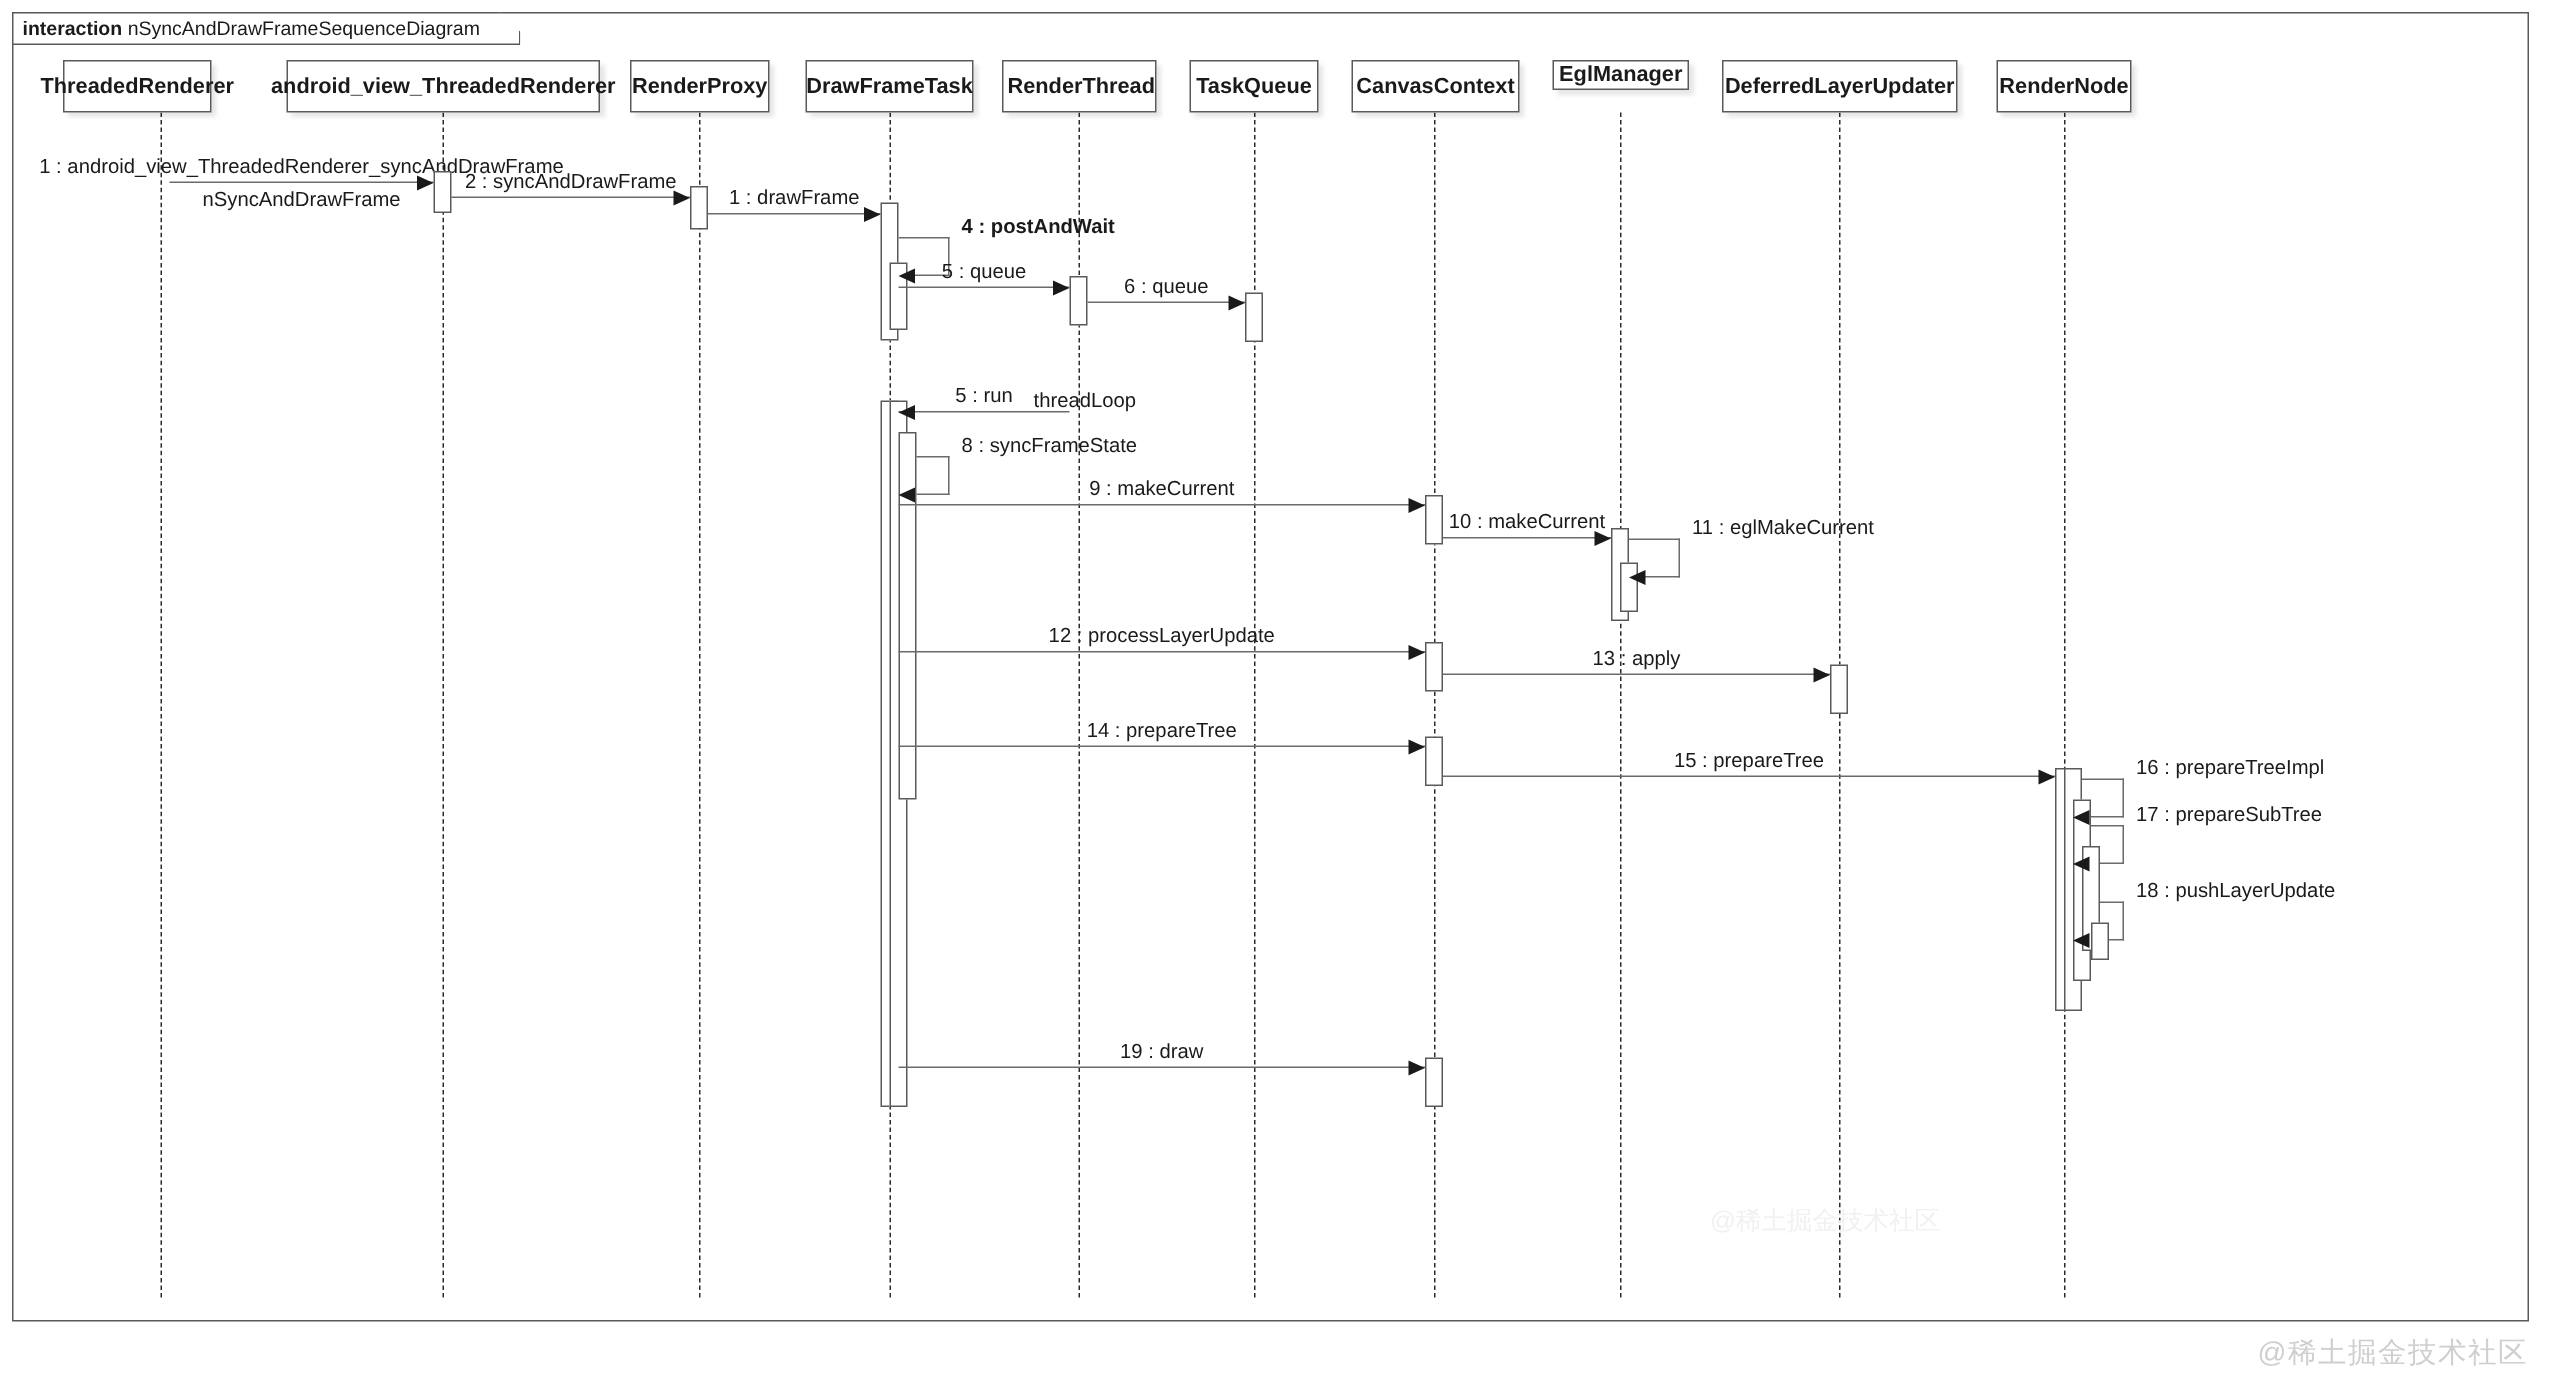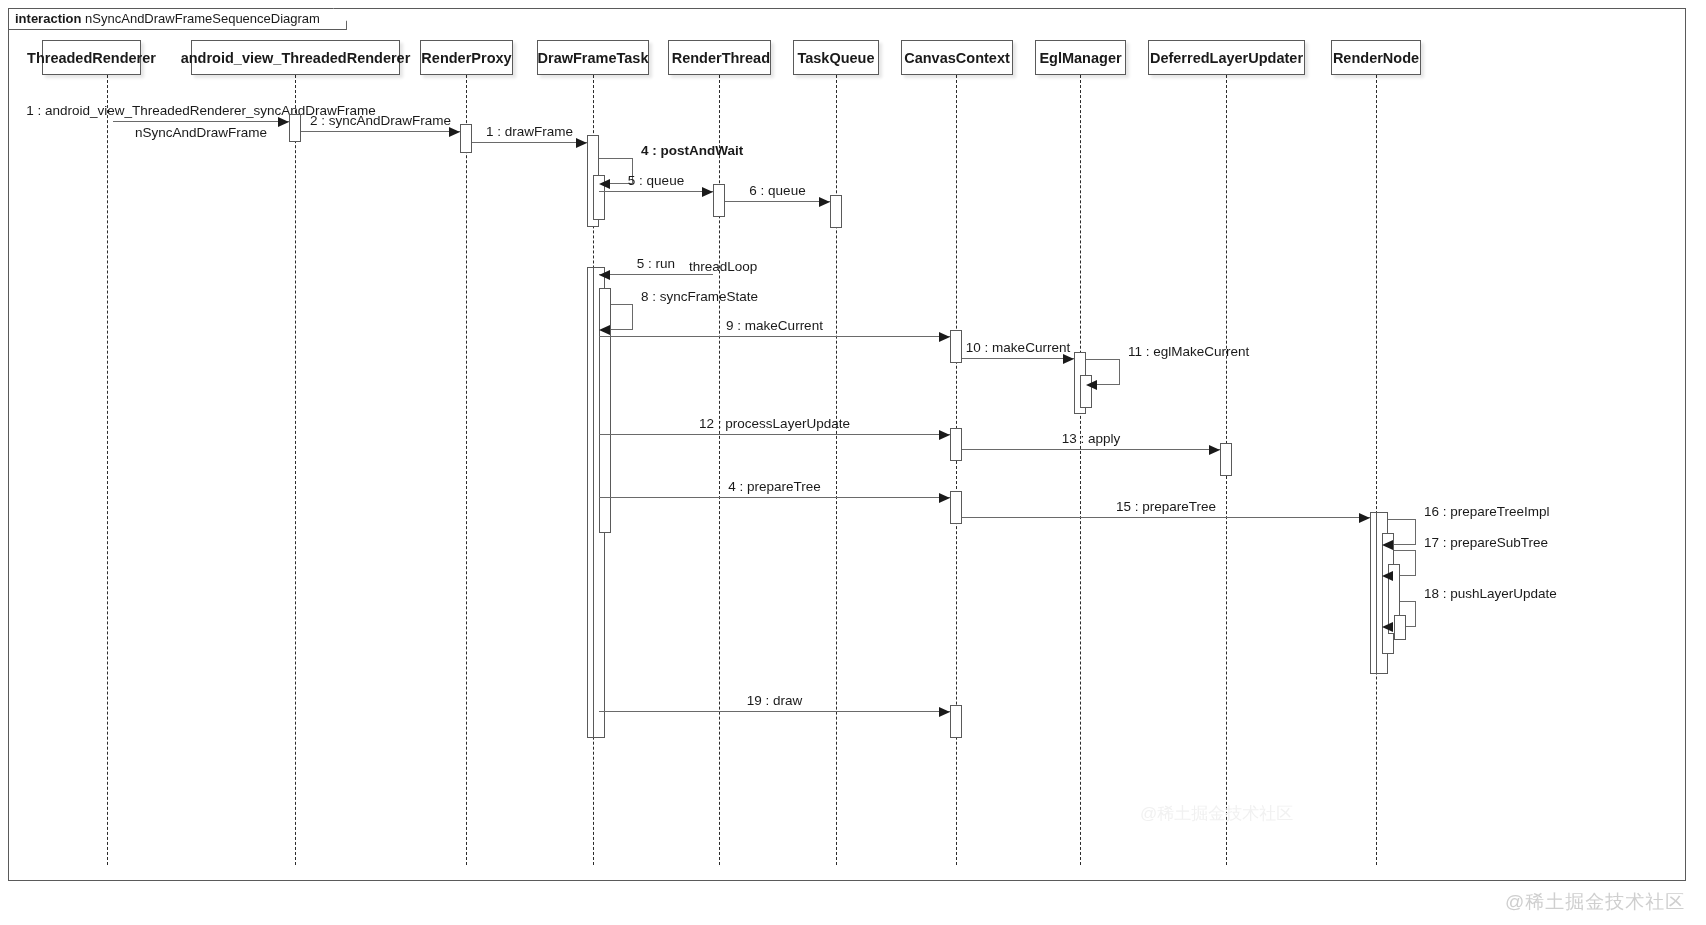--- a/index.html
+++ b/index.html
@@ -200,21 +200,21 @@
       <div class="arrow-head left" style="left: 1086px; top: 380px; z-index: 20;"></div>
       <div class="msg-label" style="left: 1128px; top: 344px;">11 : eglMakeCurrent</div>
       <div class="msg-line" style="left: 599px; top: 434px; width: 351px; z-index: 15;"></div>
       <div class="arrow-head right" style="left: 939px; top: 430px; z-index: 20;"></div>
       <div class="msg-label" style="left: 774.5px; transform: translateX(-50%); top: 416px;">12 : processLayerUpdate</div>
       <div class="msg-line" style="left: 962px; top: 449px; width: 258px; z-index: 15;"></div>
       <div class="arrow-head right" style="left: 1209px; top: 445px; z-index: 20;"></div>
       <div class="msg-label" style="left: 1091px; transform: translateX(-50%); top: 431px;">13 : apply</div>
       <div class="msg-line" style="left: 599px; top: 497px; width: 351px; z-index: 15;"></div>
       <div class="arrow-head right" style="left: 939px; top: 493px; z-index: 20;"></div>
-      <div class="msg-label" style="left: 774.5px; transform: translateX(-50%); top: 479px;">4 : prepareTree</div>
+      <div class="msg-label" style="left: 774.5px; transform: translateX(-50%); top: 479px;">14 : prepareTree</div>
       <div class="msg-line" style="left: 962px; top: 517px; width: 408px; z-index: 15;"></div>
       <div class="arrow-head right" style="left: 1359px; top: 513px; z-index: 20;"></div>
       <div class="msg-label" style="left: 1166px; transform: translateX(-50%); top: 499px;">15 : prepareTree</div>
       <div class="selfcall" style="left: 1382px; top: 519px; width: 34px; height: 26px;"></div>
       <div class="arrow-head left" style="left: 1382px; top: 540px; z-index: 20;"></div>
       <div class="msg-label" style="left: 1424px; top: 504px;">16 : prepareTreeImpl</div>
       <div class="selfcall" style="left: 1382px; top: 550px; width: 34px; height: 26px;"></div>
       <div class="arrow-head left" style="left: 1382px; top: 571px; z-index: 20;"></div>
       <div class="msg-label" style="left: 1424px; top: 535px;">17 : prepareSubTree</div>
       <div class="selfcall" style="left: 1382px; top: 601px; width: 34px; height: 26px;"></div>
@@ -242,21 +242,21 @@
       </div>
       <div class="participant" style="left: 668px; top: 40px; width: 103px; height: 35px; justify-content: flex-end;">
         <span>RenderThread</span>
       </div>
       <div class="participant" style="left: 793px; top: 40px; width: 86px; height: 35px;">
         <span>TaskQueue</span>
       </div>
       <div class="participant" style="left: 901px; top: 40px; width: 112px; height: 35px;">
         <span>CanvasContext</span>
       </div>
-      <div class="participant" style="left: 1035px; top: 40px; width: 91px; height: 35px;">
+      <div class="participant" style="left: 1035px; top: 40px; width: 91px; height: 20px;">
         <span>EglManager</span>
       </div>
       <div class="participant" style="left: 1148px; top: 40px; width: 157px; height: 35px;">
         <span>DeferredLayerUpdater</span>
       </div>
       <div class="participant" style="left: 1331px; top: 40px; width: 90px; height: 35px;">
         <span>RenderNode</span>
       </div>
     </div>
 

